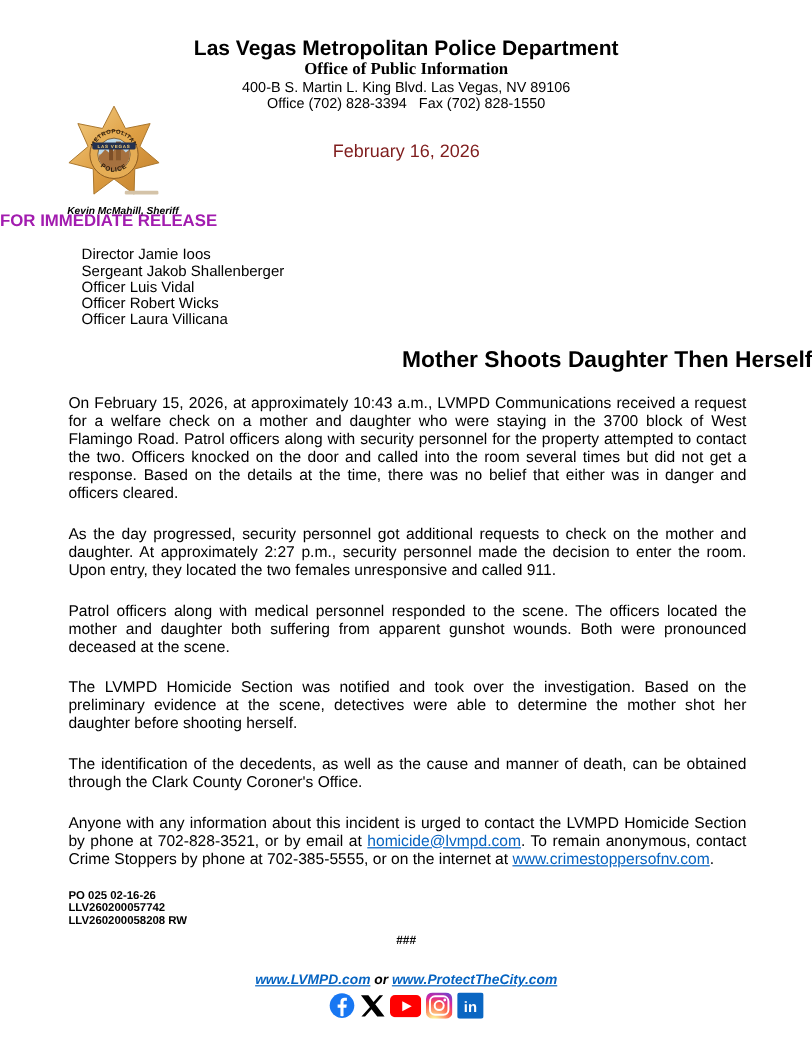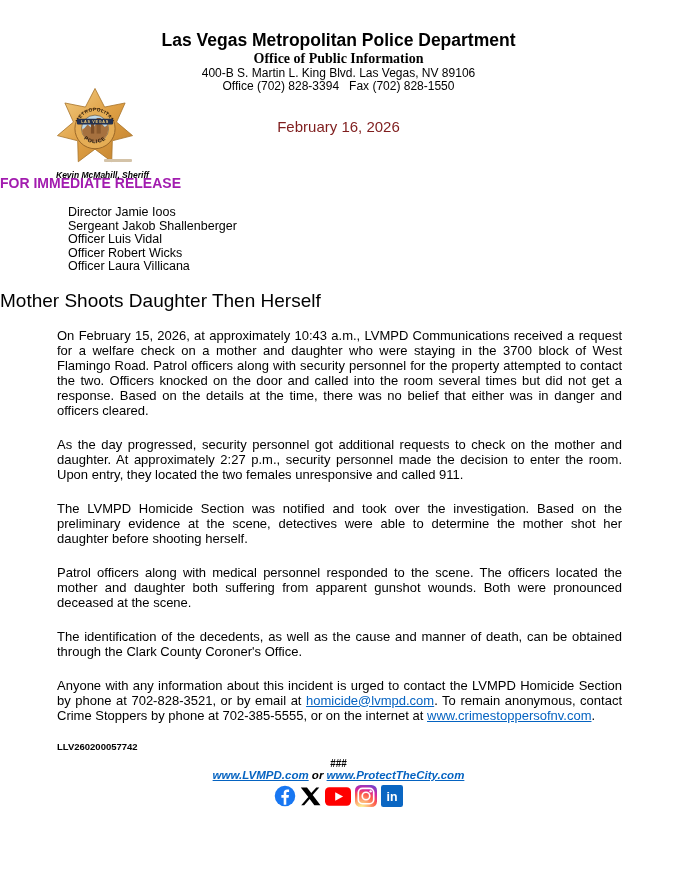--- a/index.html
+++ b/index.html
@@ -16,31 +16,31 @@
   .hdr-office{font-size:14px;font-weight:bold;line-height:17px;font-family:Liberation Serif, serif;}
   .hdr-addr{font-size:12px;line-height:13px;}
   
   .badge{position:absolute;left:52px;top:86px;width:86px;text-align:center;}
   .fineprint{position:absolute;left:104px;top:159px;width:28px;height:3px;background:#d4c3a8;border-radius:1px;}
   .sheriff{position:absolute;left:56px;top:170px;font-size:8.5px;font-weight:bold;font-style:italic;}
   
   .date{margin-top:25px;text-align:center;color:#7f1d1d;font-size:15px;line-height:18px;}
   .fir{margin-top:38px;text-align:left;color:#a21caf;font-weight:bold;font-size:14px;line-height:18px;}
   .contacts{margin:14px 0 0 68px;font-size:12.5px;line-height:13.5px;}
-  .headline{margin-top:16px;text-align:left;font-weight:normal;font-size:19px;line-height:22px;}
+  .headline{margin-top:16px;text-align:right;font-weight:bold;font-size:19px;line-height:22px;}
   
   .body-copy{margin:16px 55px 0 57px;}
   .body-copy p{font-size:13px;line-height:15px;text-align:justify;margin:0 0 19px 0;}
   a.doclink{color:#0563C1;text-decoration:underline;cursor:pointer;}
   
   .codes{margin:0 0 0 57px;font-weight:bold;font-size:9.5px;line-height:10.5px;}
   .foot{text-align:center;margin-top:6px;}
   .hash{font-weight:bold;font-size:10px;line-height:11px;}
   .note{font-weight:bold;font-style:italic;font-size:11.5px;line-height:13px;}
-  .sites{font-weight:bold;font-style:italic;font-size:11.5px;line-height:13px;}
+  .sites{font-weight:bold;font-style:italic;font-size:11.5px;line-height:13px;margin-top:21px;}
   .icons{display:flex;justify-content:center;align-items:center;gap:4px;margin-top:3px;}
   .icons svg{display:block;}
 </style>
 </head>
 <body>
 
 <div class="page">
 
   <div class="hdr">
     <div class="hdr-dept">Las Vegas Metropolitan Police Department</div>
@@ -94,28 +94,30 @@
     <div>Officer Luis Vidal</div>
     <div>Officer Robert Wicks</div>
     <div>Officer Laura Villicana</div>
   </div>
 
   <div class="headline">Mother Shoots Daughter Then Herself</div>
 
   <div class="body-copy">
     <p>On February 15, 2026, at approximately 10:43 a.m., LVMPD Communications received a request for a welfare check on a mother and daughter who were staying in the 3700 block of West Flamingo Road. Patrol officers along with security personnel for the property attempted to contact the two. Officers knocked on the door and called into the room several times but did not get a response. Based on the details at the time, there was no belief that either was in danger and officers cleared.</p>
     <p>As the day progressed, security personnel got additional requests to check on the mother and daughter. At approximately 2:27 p.m., security personnel made the decision to enter the room. Upon entry, they located the two females unresponsive and called 911.</p>
+    <p>Patrol officers along with medical personnel responded to the scene. The officers located the mother and daughter both suffering from apparent gunshot wounds. Both were pronounced deceased at the scene.</p>
     <p>The LVMPD Homicide Section was notified and took over the investigation. Based on the preliminary evidence at the scene, detectives were able to determine the mother shot her daughter before shooting herself.</p>
-    <p>Patrol officers along with medical personnel responded to the scene. The officers located the mother and daughter both suffering from apparent gunshot wounds. Both were pronounced deceased at the scene.</p>
     <p>The identification of the decedents, as well as the cause and manner of death, can be obtained through the Clark County Coroner's Office.</p>
     <p><span>Anyone with any information about this incident is urged to contact the LVMPD Homicide Section by phone at 702-828-3521, or by email at </span><a class="doclink">homicide@lvmpd.com</a><span>. To remain anonymous, contact Crime Stoppers by phone at 702-385-5555, or on the internet at </span><a class="doclink">www.crimestoppersofnv.com</a><span>.</span></p>
   </div>
 
   <div class="codes">
+    <div>PO 025 02-16-26</div>
     <div>LLV260200057742</div>
+    <div>LLV260200058208 RW</div>
   </div>
 
   <div class="foot">
     <div class="hash">###</div>
     <div class="sites"><a class="doclink">www.LVMPD.com</a><span> or </span><a class="doclink">www.ProtectTheCity.com</a></div>
 
     <div class="icons">
       <svg width="22" height="22" viewBox="0 0 24 24">
         <circle cx="12" cy="12" r="11.2" fill="#1877F2"></circle>
         <path d="M13.4 21.5v-7.6h2.55l.39-2.96H13.4V9.05c0-.86.28-1.44 1.55-1.44h1.5V4.96c-.27-.04-1.16-.12-2.2-.12-2.18 0-3.67 1.33-3.67 3.77v2.33H8.03v2.96h2.55v7.57a11.3 11.3 0 0 0 2.82.03z" fill="#fff"></path>

